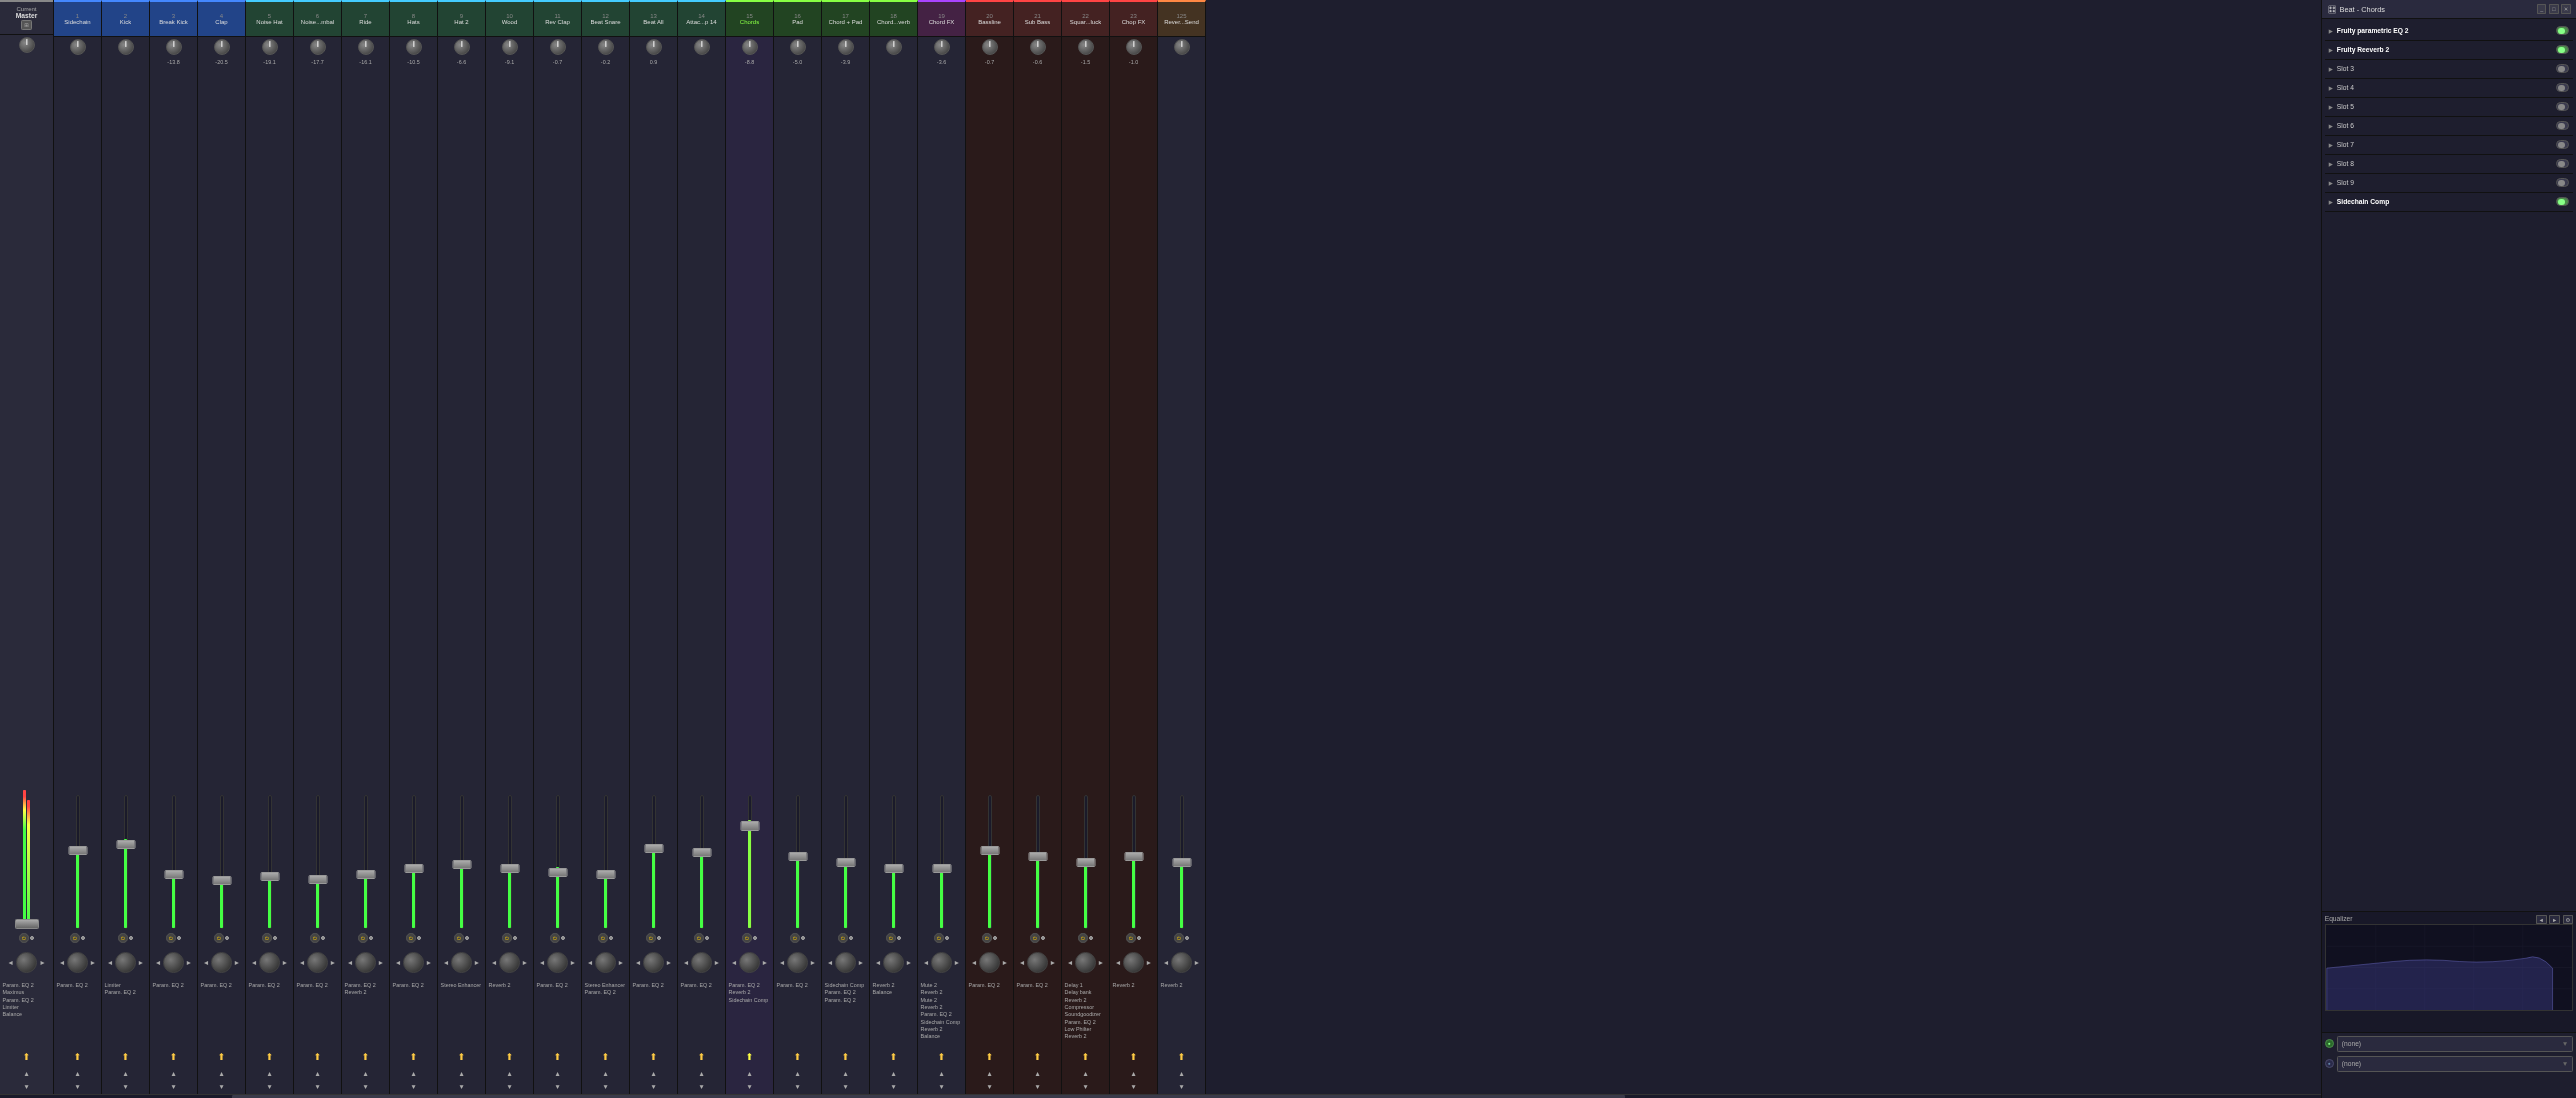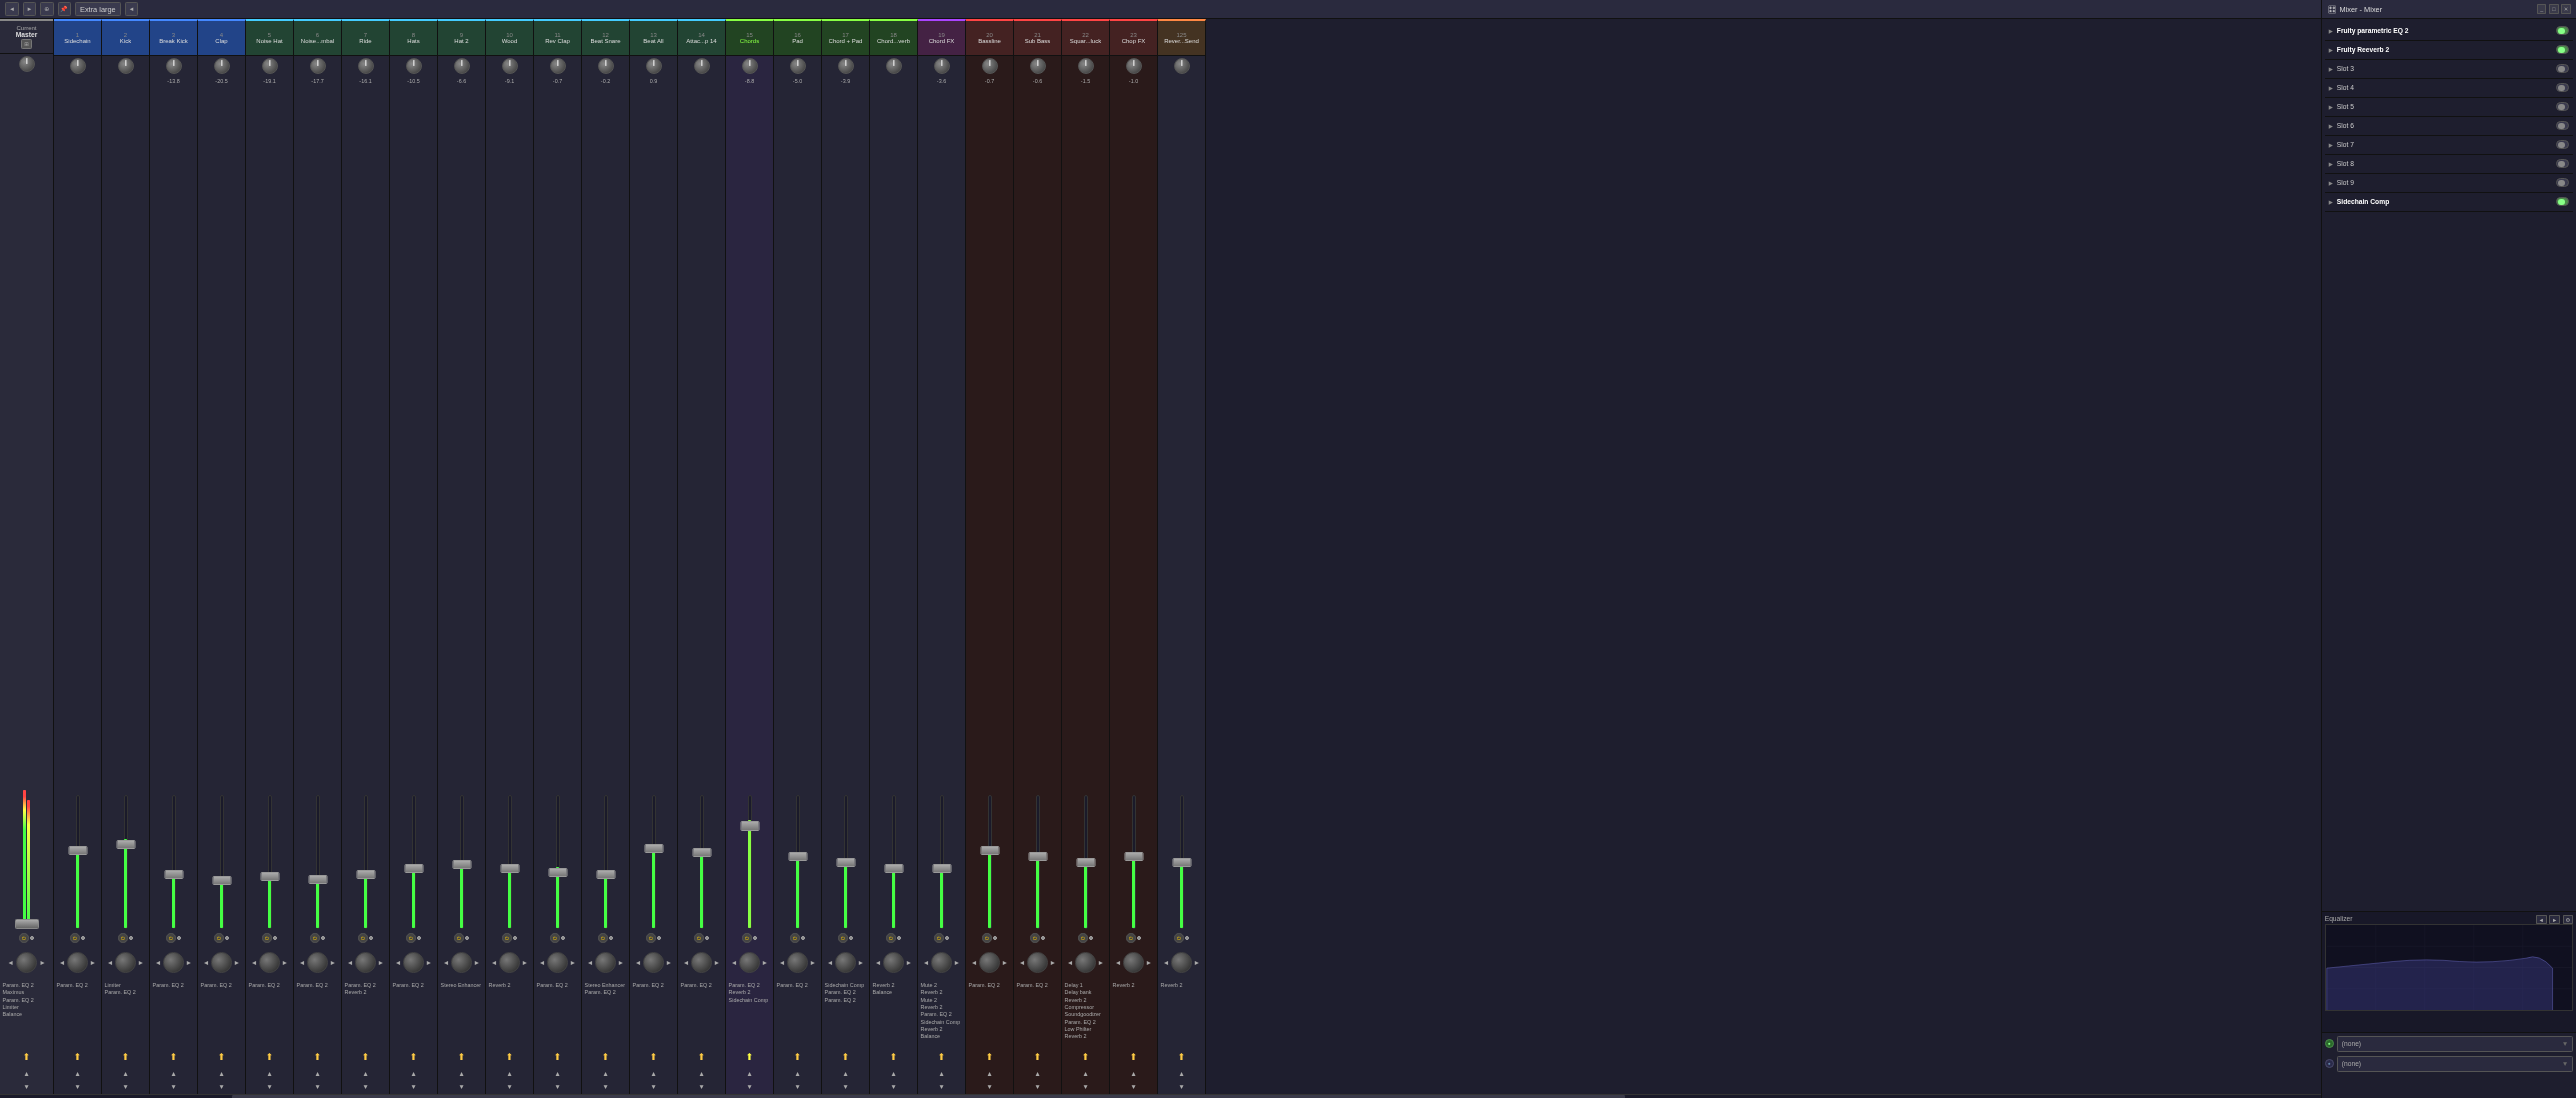--- a/index.html
+++ b/index.html
@@ -413,28 +413,20 @@
       color: #ddd;
       font-weight: bold;
     }
 
   </style>
 </head>
 <body>
 
 <div class="mixer-main">
 
-  <div class="toolbar">
-    <div class="toolbar-btn">◄</div>
-    <div class="toolbar-btn">►</div>
-    <div class="toolbar-btn">⊕</div>
-    <div class="toolbar-btn">📌</div>
-    <div class="toolbar-label">Extra large</div>
-    <div class="toolbar-btn">◄</div>
-  </div>
 
   <div class="channels-container">
 
     <div class="channel master">
       <div class="channel-header col-gray">
         <span class="current-label">Current</span>
         <span class="master-label">Master</span>
         <div style="width:10.7px;height:10.7px;background:#555;border:0.7px solid #777;border-radius:1.3px;margin-top:1.3px;display:flex;align-items:center;justify-content:center;font-size:5.4px;color:#aaa;">⊞</div>
       </div>
       <div class="knob-row">
@@ -1445,21 +1437,21 @@
 
   <div class="scrollbar-x">
     <div class="scrollbar-thumb" style="width:60%;margin-left:10%;"></div>
   </div>
 
 </div>
 
 <div class="mixer-panel">
   <div class="panel-title">
     <span>🎛</span>
-    <span>Mixer - Mixer</span>
+    <span>Beat - Chords</span>
     <div class="window-controls">
       <div class="win-btn">_</div>
       <div class="win-btn">□</div>
       <div class="win-btn">✕</div>
     </div>
   </div>
 
   <div class="fx-slots" id="fx-slots-container">
   <div class="fx-slot">
         <span class="fx-slot-arrow">▶</span>

